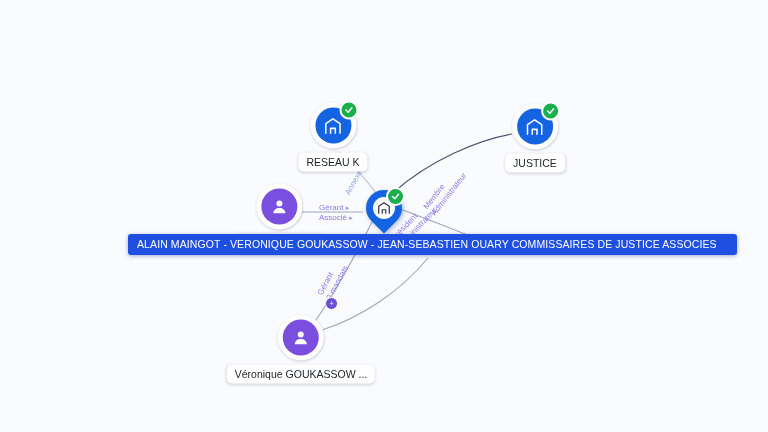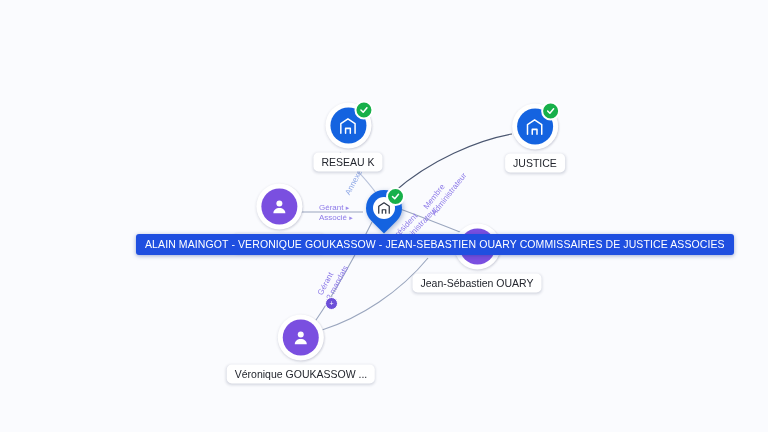--- a/index.html
+++ b/index.html
@@ -133,27 +133,26 @@
     top: -3px;
   }
 
   
   #main-label {
     position: absolute;
     background: #1f4fe0;
     color: #ffffff;
     font-size: 10.5px;
     letter-spacing: .1px;
-    padding: 4px 9px 5px 9px;
+    padding: 4px 20px 5px 9px;
     border-radius: 3px;
     white-space: nowrap;
     box-shadow: 0 1px 4px rgba(20,50,140,0.4);
     z-index: 40;
     line-height: 12px;
-    margin-left: 8px;
   }
 
   
   .edge-label {
     position: absolute;
     font-size: 8px;
     white-space: nowrap;
     line-height: 9.5px;
     pointer-events: none;
   }
@@ -230,21 +229,21 @@
       <div><span>Administrateur</span></div>
     </div>
   </div>
 
   <div class="rot-group" style="left:352px; top:192px; transform: rotate(-62deg);">
     <div class="edge-label blue" style="position:relative; left:0; top:-5px;">
       <div><span>Annexe</span></div>
     </div>
   </div>
 
-  <div class="node" style="left:348px; top:137px;">
+  <div class="node" style="left:333px; top:137px;">
     <div class="stack">
       <div class="card c3"></div>
       <div class="card c2"></div>
       <div class="card c1"></div>
       <div class="avatar company">
         <svg width="19" height="19" viewBox="0 0 24 24" fill="none" stroke="#ffffff" stroke-width="1.9" stroke-linecap="round" stroke-linejoin="round">
           <path d="M3 21V9l9-6 9 6v12"></path>
             <path d="M9 21v-6h6v6"></path>
         </svg>
       </div>
@@ -285,34 +284,20 @@
       <div class="avatar person">
         <svg width="18" height="18" viewBox="0 0 24 24" fill="#ffffff">
           <circle cx="12" cy="8" r="4"></circle>
             <path d="M4 21c0-4.4 3.6-7 8-7s8 2.6 8 7z"></path>
         </svg>
       </div>
     </div>
     <div class="node-label">Alain MAINGOT</div>
   </div>
 
-  <div class="node" style="left:477px; top:258px;">
-    <div class="stack">
-      <div class="card c3"></div>
-      <div class="card c2"></div>
-      <div class="card c1"></div>
-      <div class="avatar person">
-        <svg width="18" height="18" viewBox="0 0 24 24" fill="#ffffff">
-          <circle cx="12" cy="8" r="4"></circle>
-            <path d="M4 21c0-4.4 3.6-7 8-7s8 2.6 8 7z"></path>
-        </svg>
-      </div>
-    </div>
-    <div class="node-label">Jean-Sébastien OUARY</div>
-  </div>
 
   <div class="node" style="left:301px; top:349px;">
     <div class="stack">
       <div class="card c3"></div>
       <div class="card c2"></div>
       <div class="card c1"></div>
       <div class="avatar person">
         <svg width="18" height="18" viewBox="0 0 24 24" fill="#ffffff">
           <circle cx="12" cy="8" r="4"></circle>
             <path d="M4 21c0-4.4 3.6-7 8-7s8 2.6 8 7z"></path>

